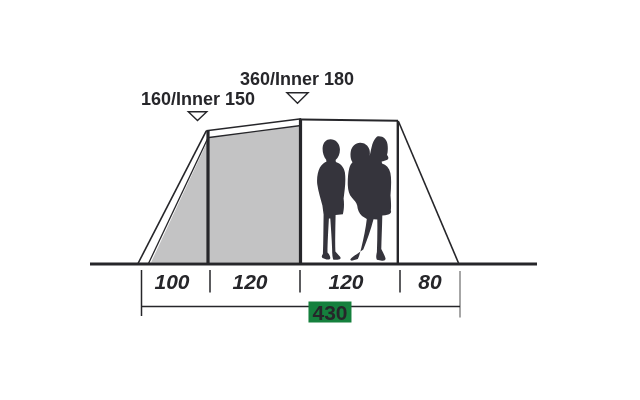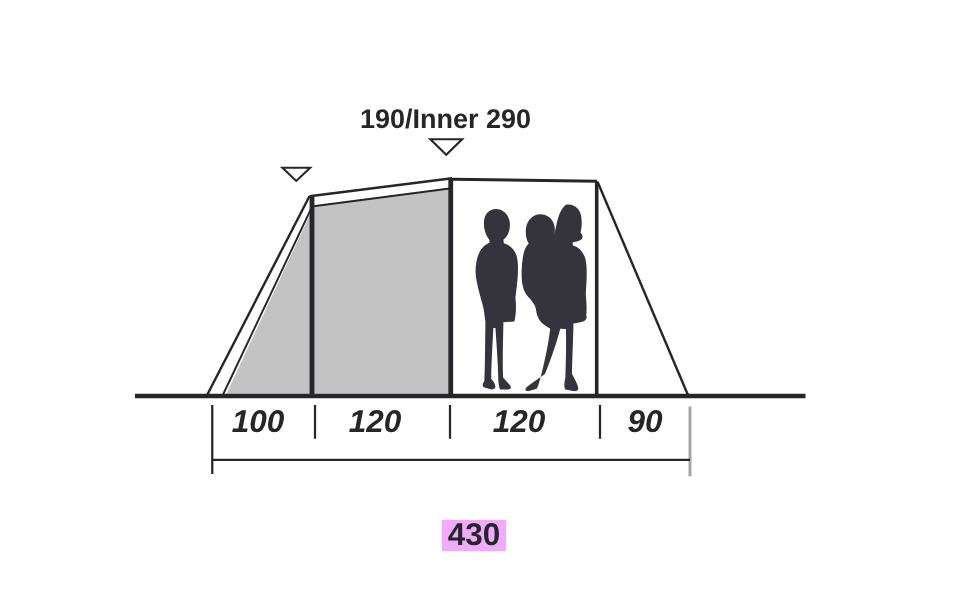--- a/index.html
+++ b/index.html
@@ -8,22 +8,22 @@
     overflow:hidden; font-family:"Liberation Sans", sans-serif;
   }
   .stage svg { position:absolute; left:0; top:0; }
   .lbl {
     position:absolute; color:#26262a; font-weight:bold; white-space:nowrap;
     line-height:1; letter-spacing:0px;
   }
   .lbl.top   { font-size:18px; }
   .lbl.num   { font-size:21px; transform:translateX(-50%); top:271px;font-style:italic; }
   .lbl.total {
-    font-size:21px; transform:translate(-50%,-50%); top:312px; left:316px;
-    background:#f0abfc; padding:0 4px;margin-top:45px;
+    font-size:21px; transform:translate(-50%,-50%); top:312px; left:330px;
+    background:#15803d; padding:0 4px;
   }
   .panel { fill:#c3c3c4; stroke:none; }
   .ln    { stroke:#26262a; fill:none; stroke-linecap:butt; }
   .sil   { fill:#35343c; stroke:none; }
   .arrow { fill:#ffffff; stroke:#26262a; stroke-width:1.4; }
 </style>
 </head>
 <body>
 
 <div class="stage">
@@ -125,21 +125,22 @@
       <line x1="460" y1="271" x2="460" y2="317.5" stroke="#a6a6a6" stroke-width="2"></line>
       <line class="ln" x1="141.5" y1="306.5" x2="460" y2="306.5" stroke-width="1.5"></line>
     </g>
 
     <g>
       <polygon class="arrow" points="188.3,111.8 206.8,111.8 197.5,120.6"></polygon>
       <polygon class="arrow" points="286.9,92.8 308.1,92.8 297.5,103.2"></polygon>
     </g>
   </svg>
 
-  <div class="lbl top" style="left:240px; top:70px">190/Inner 290</div>
+  <div class="lbl top" style="left:141px; top:90px">160/Inner 150</div>
+  <div class="lbl top" style="left:240px; top:70px">360/Inner 180</div>
 
   <div class="lbl num" style="left:172px">100</div>
   <div class="lbl num" style="left:250px">120</div>
   <div class="lbl num" style="left:346px">120</div>
-  <div class="lbl num" style="left:430px">90</div>
+  <div class="lbl num" style="left:430px">80</div>
 
   <div class="lbl total">430</div>
 </div>
 
 </body></html>

